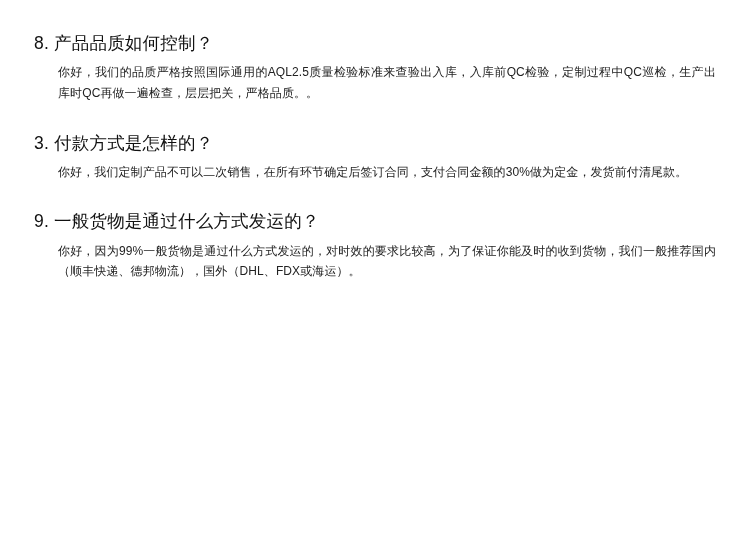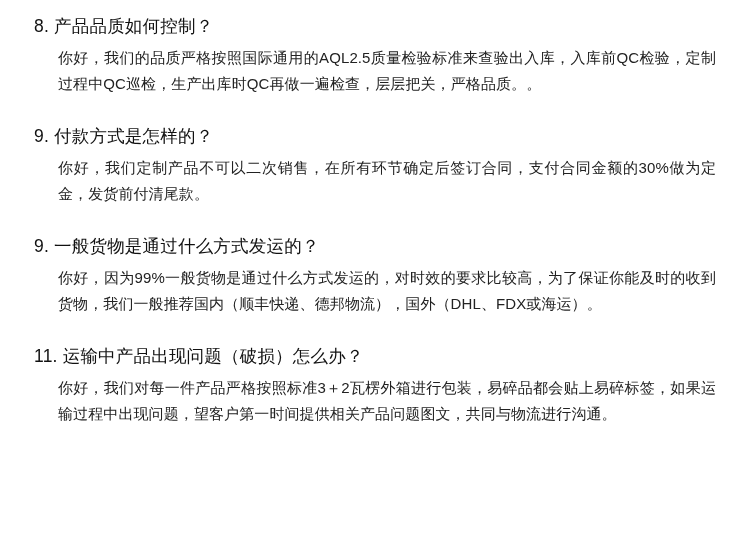--- a/index.html
+++ b/index.html
@@ -11,63 +11,59 @@
     height: 533px;
     background: #ffffff;
     font-family: "Liberation Sans", "DejaVu Sans", sans-serif;
     color: #1a1a1a;
     overflow: hidden;
   }
   .page {
     width: 750px;
     height: 533px;
     box-sizing: border-box;
-    padding: 13px 20px 0 34px;
+    padding: 30px 20px 0 34px;
     background: #ffffff;
   }
   .faq-item {
     margin-bottom: 26px;
   }
   .faq-question {
     font-size: 17.5px;
     line-height: 1.5;
     color: #111111;
     letter-spacing: 0.2px;
     margin: 0 0 6px 0;
     font-weight: 400;
   }
   .faq-answer {
-    font-size: 15px;
+    font-size: 12px;
     line-height: 1.72;
     color: #222222;
     margin: 0;
     padding-left: 24px;
     padding-right: 14px;
     text-align: justify;
     letter-spacing: 0.1px;
   }
 </style>
 </head>
 <body>
 
 <div class="page">
 
   <div class="faq-item">
     <p class="faq-question">8. 产品品质如何控制？</p>
     <p class="faq-answer">你好，我们的品质严格按照国际通用的AQL2.5质量检验标准来查验出入库，入库前QC检验，定制过程中QC巡检，生产出库时QC再做一遍检查，层层把关，严格品质。。</p>
   </div>
 
   <div class="faq-item">
-    <p class="faq-question">9. 付款方式是怎样的？</p>
+    <p class="faq-question">3. 付款方式是怎样的？</p>
     <p class="faq-answer">你好，我们定制产品不可以二次销售，在所有环节确定后签订合同，支付合同金额的30%做为定金，发货前付清尾款。</p>
   </div>
 
   <div class="faq-item">
     <p class="faq-question">9. 一般货物是通过什么方式发运的？</p>
     <p class="faq-answer">你好，因为99%一般货物是通过什么方式发运的，对时效的要求比较高，为了保证你能及时的收到货物，我们一般推荐国内（顺丰快递、德邦物流），国外（DHL、FDX或海运）。</p>
   </div>
 
-  <div class="faq-item">
-    <p class="faq-question">11. 运输中产品出现问题（破损）怎么办？</p>
-    <p class="faq-answer">你好，我们对每一件产品严格按照标准3＋2瓦楞外箱进行包装，易碎品都会贴上易碎标签，如果运输过程中出现问题，望客户第一时间提供相关产品问题图文，共同与物流进行沟通。</p>
-  </div>
 
 </div>
 
 </body></html>

